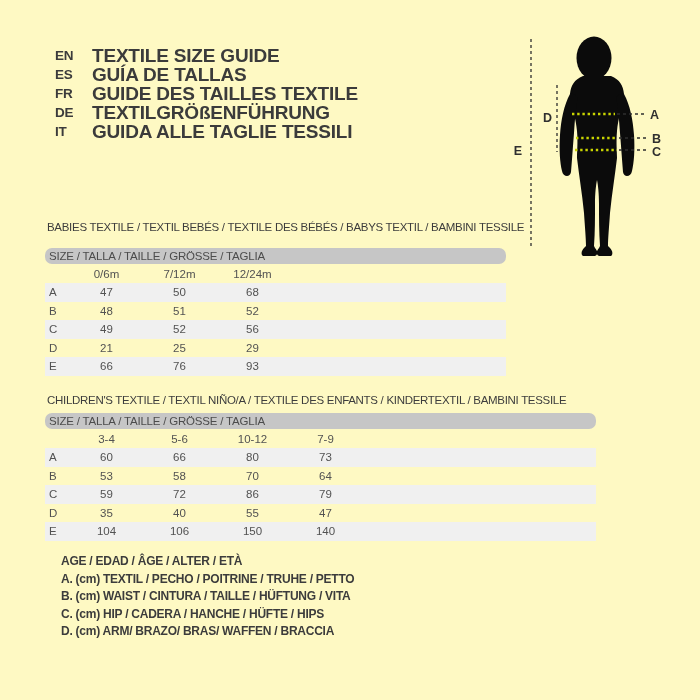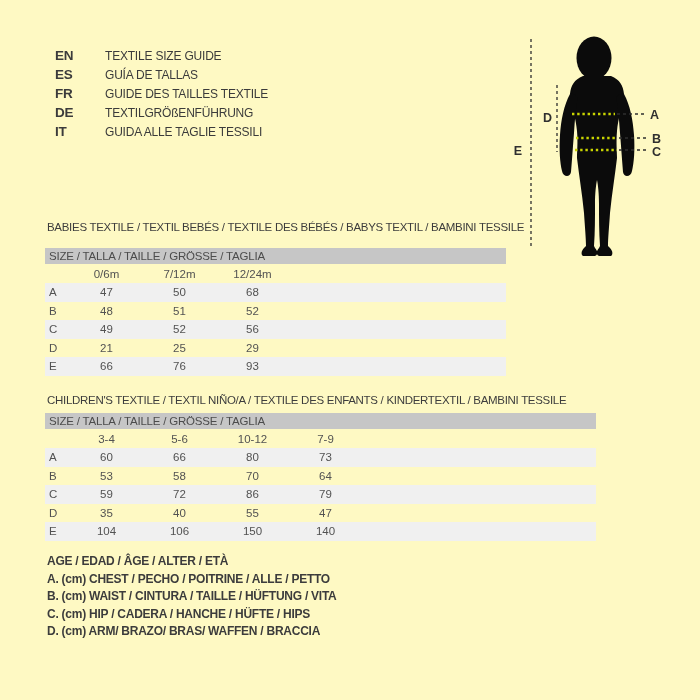--- a/index.html
+++ b/index.html
@@ -14,47 +14,47 @@
   }
   *{margin:0;padding:0;box-sizing:border-box;}
   html,body{background:#fff;}
   body{font-family:"Liberation Sans",sans-serif;color:var(--text);}
   .canvas{position:relative;width:700px;height:700px;background:#fef9c3;overflow:hidden;}
 
   
   .lang-list{position:absolute;left:55px;top:46px;list-style:none;}
   .lang-row{display:flex;height:19px;align-items:center;}
   .lang-code{width:37px;font-size:13.5px;font-weight:700;letter-spacing:-0.2px;}
-  .lang-title{font-size:12px;font-weight:400;letter-spacing:-0.2px;white-space:nowrap;margin-left:13px;}
+  .lang-title{font-size:19px;font-weight:700;letter-spacing:-0.2px;white-space:nowrap;}
 
   
   .diagram{position:absolute;left:495px;top:25px;width:205px;height:235px;}
   .fig{fill:var(--figure);stroke:none;}
   .bdash{stroke:var(--dash);stroke-width:1.3;stroke-dasharray:3 3;fill:none;}
   .ydot{stroke:var(--dot);stroke-width:2.4;stroke-dasharray:2.4 2.8;fill:none;}
   .dlabel{font-family:"Liberation Sans",sans-serif;font-size:12.5px;font-weight:700;fill:#2f2f2f;}
 
   
   .tbl-title{position:absolute;left:47px;font-size:11.5px;font-weight:400;
     letter-spacing:-0.3px;white-space:nowrap;color:#3d3d3d;}
   .size-table{position:absolute;left:45px;border-collapse:collapse;table-layout:fixed;}
   .size-table th,.size-table td{padding:0;font-weight:400;vertical-align:middle;}
   tr.band-row{height:16px;}
   th.band{background:var(--band-bg);text-align:left;padding-left:4px;font-size:11.5px;
-    color:var(--band-text);letter-spacing:-0.2px;white-space:nowrap;overflow:hidden;}
+    color:var(--band-text);letter-spacing:-0.2px;white-space:nowrap;overflow:hidden;border-radius:7px;}
   tr.cols-row{height:19px;margin-top:7px;}
   tr.data-row{height:18.5px;}
   .size-table tbody tr:nth-child(odd){background:var(--stripe);}
   th.letter{text-align:left;padding-left:4px;font-size:11.5px;color:var(--cell);}
   td.val,th.col-h{text-align:center;font-size:11.5px;color:var(--cell);}
 
   
   .legend{position:absolute;left:47px;top:553px;}
   .legend-line{font-size:12px;font-weight:700;letter-spacing:-0.25px;line-height:17.6px;
-    white-space:nowrap;color:#3c3c3c;list-style:none;}
+    white-space:nowrap;color:#3c3c3c;list-style:none;margin-left:14px;}
 </style>
 </head>
 <body>
 
 <div class="canvas">
 
   <ul class="lang-list">
       <li class="lang-row">
         <span class="lang-code">EN</span>
         <span class="lang-title">TEXTILE SIZE GUIDE</span>
@@ -242,20 +242,20 @@
           <td class="val">150</td>
           <td class="val">140</td>
           <td></td>
         </tr>
       </tbody>
   </table>
 
   <div class="legend">
     <div class="legend-line">AGE / EDAD / ÂGE / ALTER / ETÀ</div>
     <ul>
-        <li class="legend-line">A. (cm) CHEST / PECHO / POITRINE / ALLE / PETTO</li>
+        <li class="legend-line">A. (cm) TEXTIL / PECHO / POITRINE / TRUHE / PETTO</li>
         <li class="legend-line">B. (cm) WAIST / CINTURA / TAILLE / HÜFTUNG / VITA</li>
         <li class="legend-line">C. (cm) HIP / CADERA / HANCHE / HÜFTE / HIPS</li>
         <li class="legend-line">D. (cm) ARM/ BRAZO/ BRAS/ WAFFEN / BRACCIA</li>
       </ul>
   </div>
 
 </div>
 
 </body></html>

